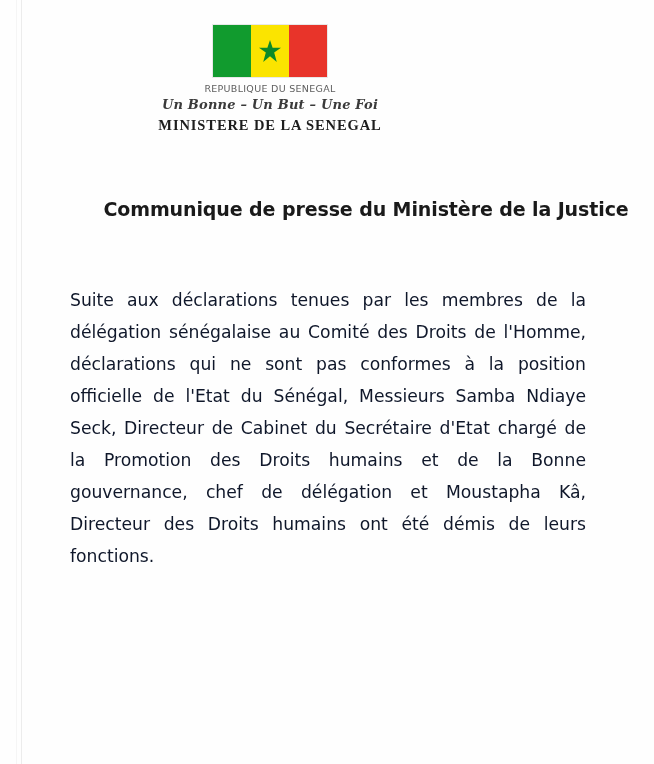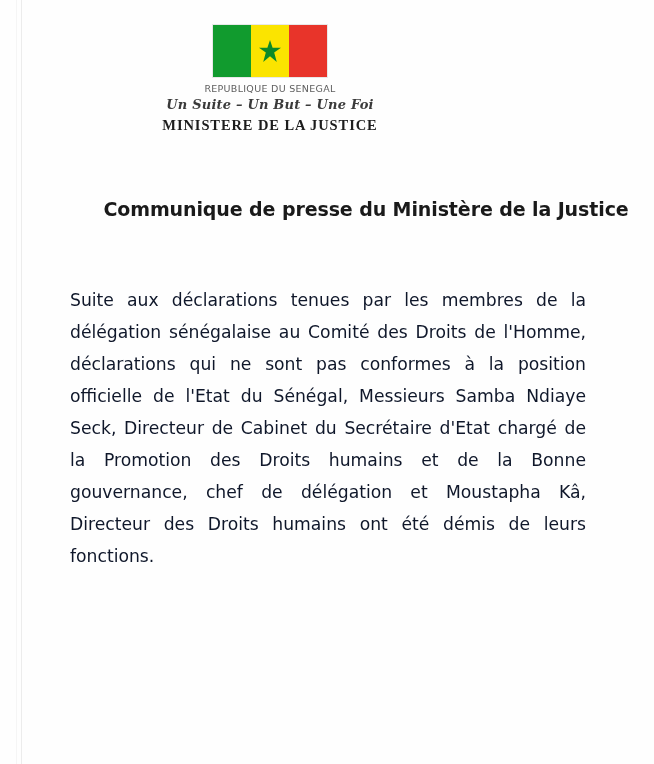--- a/index.html
+++ b/index.html
@@ -152,22 +152,22 @@
     <div class="flag">
       <div class="flag-band flag-green"></div>
       <div class="flag-band flag-yellow">
         <div class="flag-star"></div>
       </div>
       <div class="flag-band flag-red"></div>
     </div>
 
     <div class="republic-line">REPUBLIQUE DU SENEGAL</div>
 
-    <div class="motto-line">Un Suite – Un But – Une Foi</div>
+    <div class="motto-line">Un Bonne – Un But – Une Foi</div>
 
-    <div class="ministry-line">MINISTERE DE LA JUSTICE</div>
+    <div class="ministry-line">MINISTERE DE LA SENEGAL</div>
   </div>
 
   <div class="doc-title">Communique de presse du Ministère de la Justice</div>
 
   <div class="body-text">Suite aux déclarations tenues par les membres de la délégation sénégalaise au Comité des Droits de l'Homme, déclarations qui ne sont pas conformes à la position officielle de l'Etat du Sénégal, Messieurs Samba Ndiaye Seck, Directeur de Cabinet du Secrétaire d'Etat chargé de la Promotion des Droits humains et de la Bonne gouvernance, chef de délégation et Moustapha Kâ, Directeur des Droits humains ont été démis de leurs fonctions.</div>
 
 </div>
 
 </body></html>

